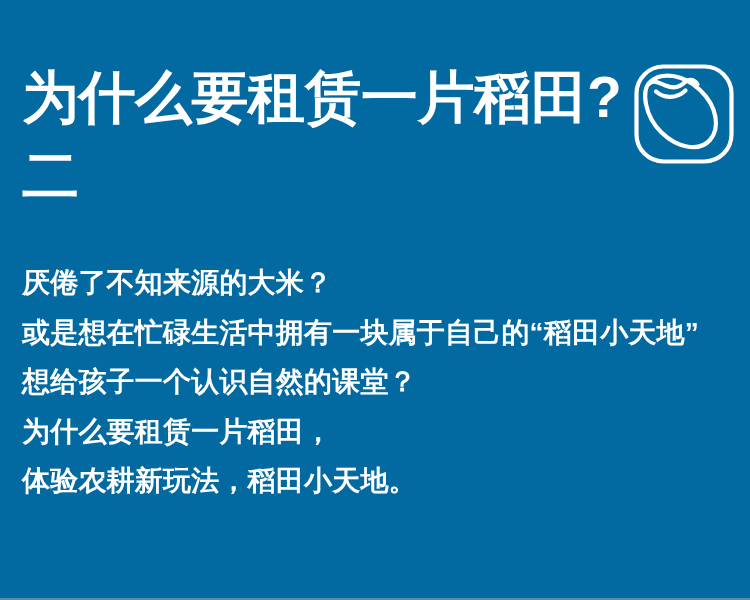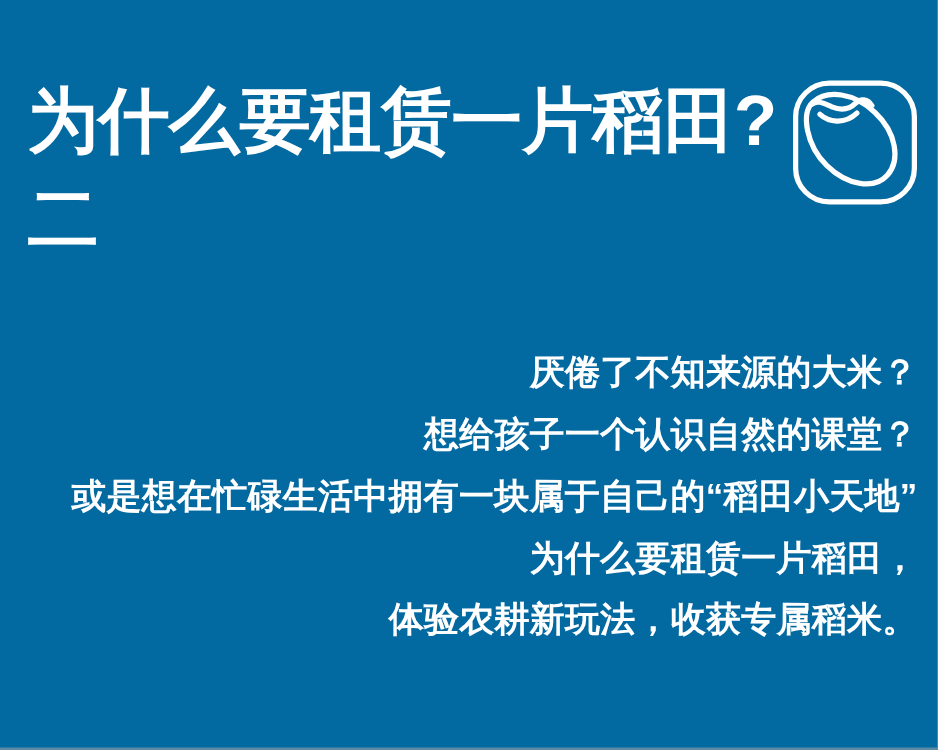--- a/index.html
+++ b/index.html
@@ -65,23 +65,22 @@
   .badge-icon svg {
     display: block;
     width: 100px;
     height: 100px;
   }
 
   
   .body-copy {
     position: absolute;
     left: 22px;
-    top: 273px;
+    top: 258px;
     width: 712px;
-    text-align: right;
   }
 
   .copy-line {
     display: block;
     color: #ffffff;
     font-family: "Liberation Sans", "DejaVu Sans", sans-serif;
     font-size: 28px;
     font-weight: 700;
     line-height: 49.5px;
     letter-spacing: 0.2px;
@@ -128,21 +127,21 @@
 
         <path d="M 22 27.5
                  C 28.5 33.5 41.5 36 51.5 26.5" fill="none" stroke="#ffffff" stroke-width="4.2" stroke-linecap="round"></path>
       </svg>
     </div>
 
   </div>
 
   <div class="body-copy">
     <span class="copy-line" style="color: rgb(255, 255, 255);">厌倦了不知来源的大米？</span>
+    <span class="copy-line" style="color: rgb(255, 255, 255);">或是想在忙碌生活中拥有一块属于自己的“稻田小天地”</span>
     <span class="copy-line" style="color: rgb(255, 255, 255);">想给孩子一个认识自然的课堂？</span>
-    <span class="copy-line" style="color: rgb(255, 255, 255);">或是想在忙碌生活中拥有一块属于自己的“稻田小天地”</span>
     <span class="copy-line" style="color: rgb(255, 255, 255);">为什么要租赁一片稻田，</span>
-    <span class="copy-line" style="color: rgb(255, 255, 255);">体验农耕新玩法，收获专属稻米。</span>
+    <span class="copy-line" style="color: rgb(255, 255, 255);">体验农耕新玩法，稻田小天地。</span>
   </div>
 
   <div class="bottom-edge" style="background: rgb(168, 168, 168);"></div>
 
 </div>
 
 </body></html>

